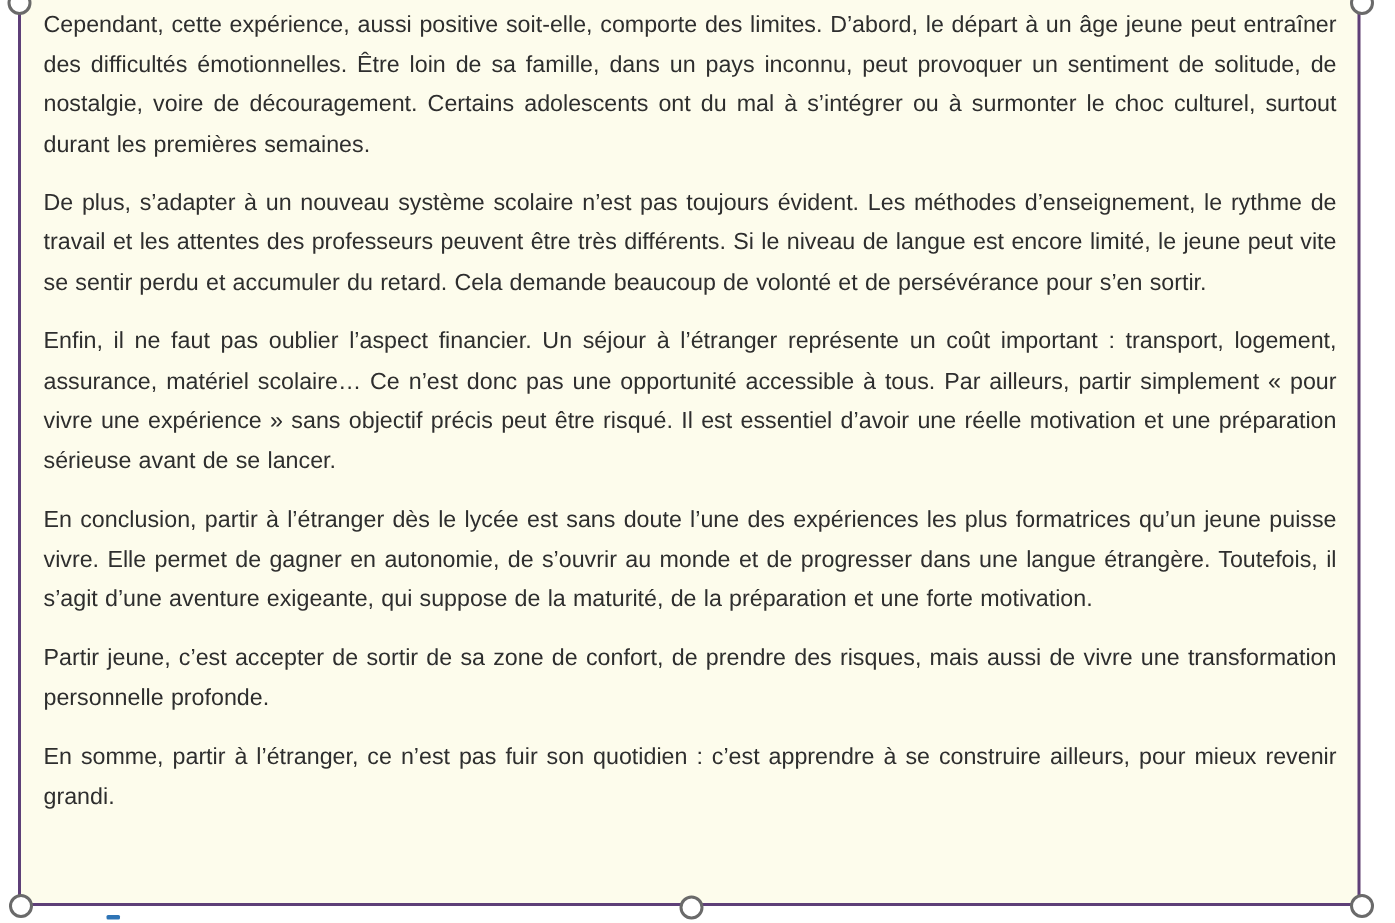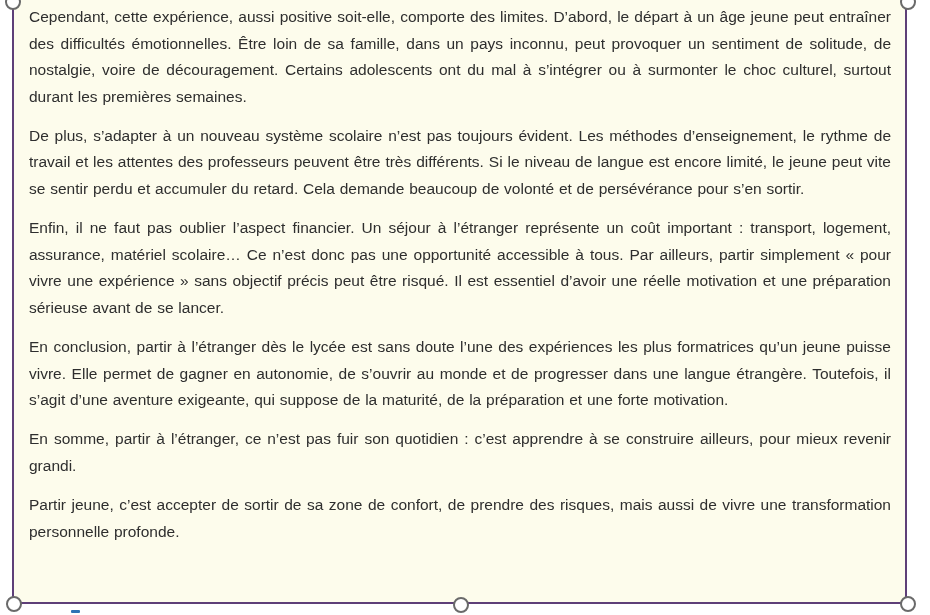--- a/index.html
+++ b/index.html
@@ -68,22 +68,22 @@
 <body>
 
 <div class="page">
 
   <div class="textbox">
     <div class="content">
       <p>Cependant, cette expérience, aussi positive soit-elle, comporte des limites. D’abord, le départ à un âge jeune peut entraîner des difficultés émotionnelles. Être loin de sa famille, dans un pays inconnu, peut provoquer un sentiment de solitude, de nostalgie, voire de découragement. Certains adolescents ont du mal à s’intégrer ou à surmonter le choc culturel, surtout durant les premières semaines.</p>
       <p>De plus, s’adapter à un nouveau système scolaire n’est pas toujours évident. Les méthodes d’enseignement, le rythme de travail et les attentes des professeurs peuvent être très différents. Si le niveau de langue est encore limité, le jeune peut vite se sentir perdu et accumuler du retard. Cela demande beaucoup de volonté et de persévérance pour s’en sortir.</p>
       <p>Enfin, il ne faut pas oublier l’aspect financier. Un séjour à l’étranger représente un coût important : transport, logement, assurance, matériel scolaire… Ce n’est donc pas une opportunité accessible à tous. Par ailleurs, partir simplement « pour vivre une expérience » sans objectif précis peut être risqué. Il est essentiel d’avoir une réelle motivation et une préparation sérieuse avant de se lancer.</p>
       <p>En conclusion, partir à l’étranger dès le lycée est sans doute l’une des expériences les plus formatrices qu’un jeune puisse vivre. Elle permet de gagner en autonomie, de s’ouvrir au monde et de progresser dans une langue étrangère. Toutefois, il s’agit d’une aventure exigeante, qui suppose de la maturité, de la préparation et une forte motivation.</p>
+      <p>Partir jeune, c’est accepter de sortir de sa zone de confort, de prendre des risques, mais aussi de vivre une transformation personnelle profonde.</p>
       <p>En somme, partir à l’étranger, ce n’est pas fuir son quotidien : c’est apprendre à se construire ailleurs, pour mieux revenir grandi.</p>
-      <p>Partir jeune, c’est accepter de sortir de sa zone de confort, de prendre des risques, mais aussi de vivre une transformation personnelle profonde.</p>
     </div>
   </div>
 
   <div class="handle handle-tl"></div>
   <div class="handle handle-tr"></div>
   <div class="handle handle-bl"></div>
   <div class="handle handle-bc"></div>
   <div class="handle handle-br"></div>
 
   <div class="fragment"></div>

